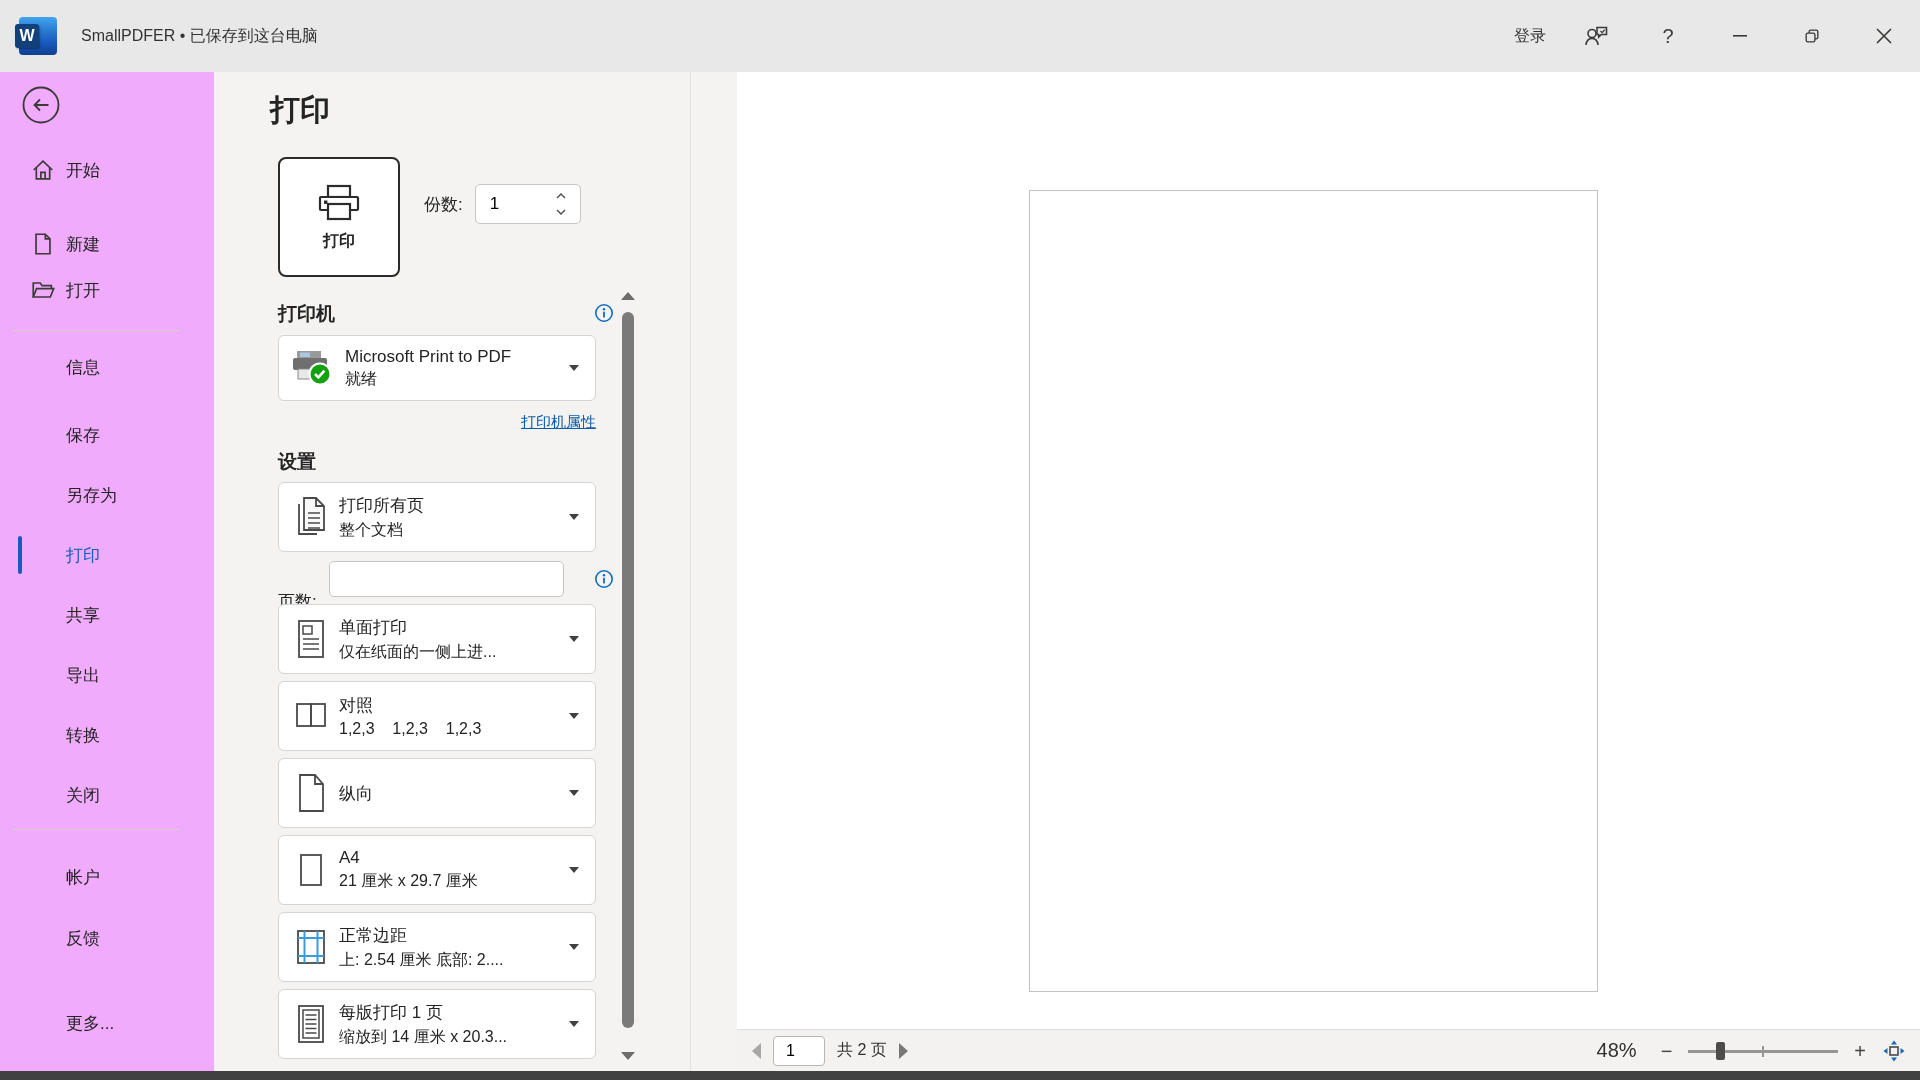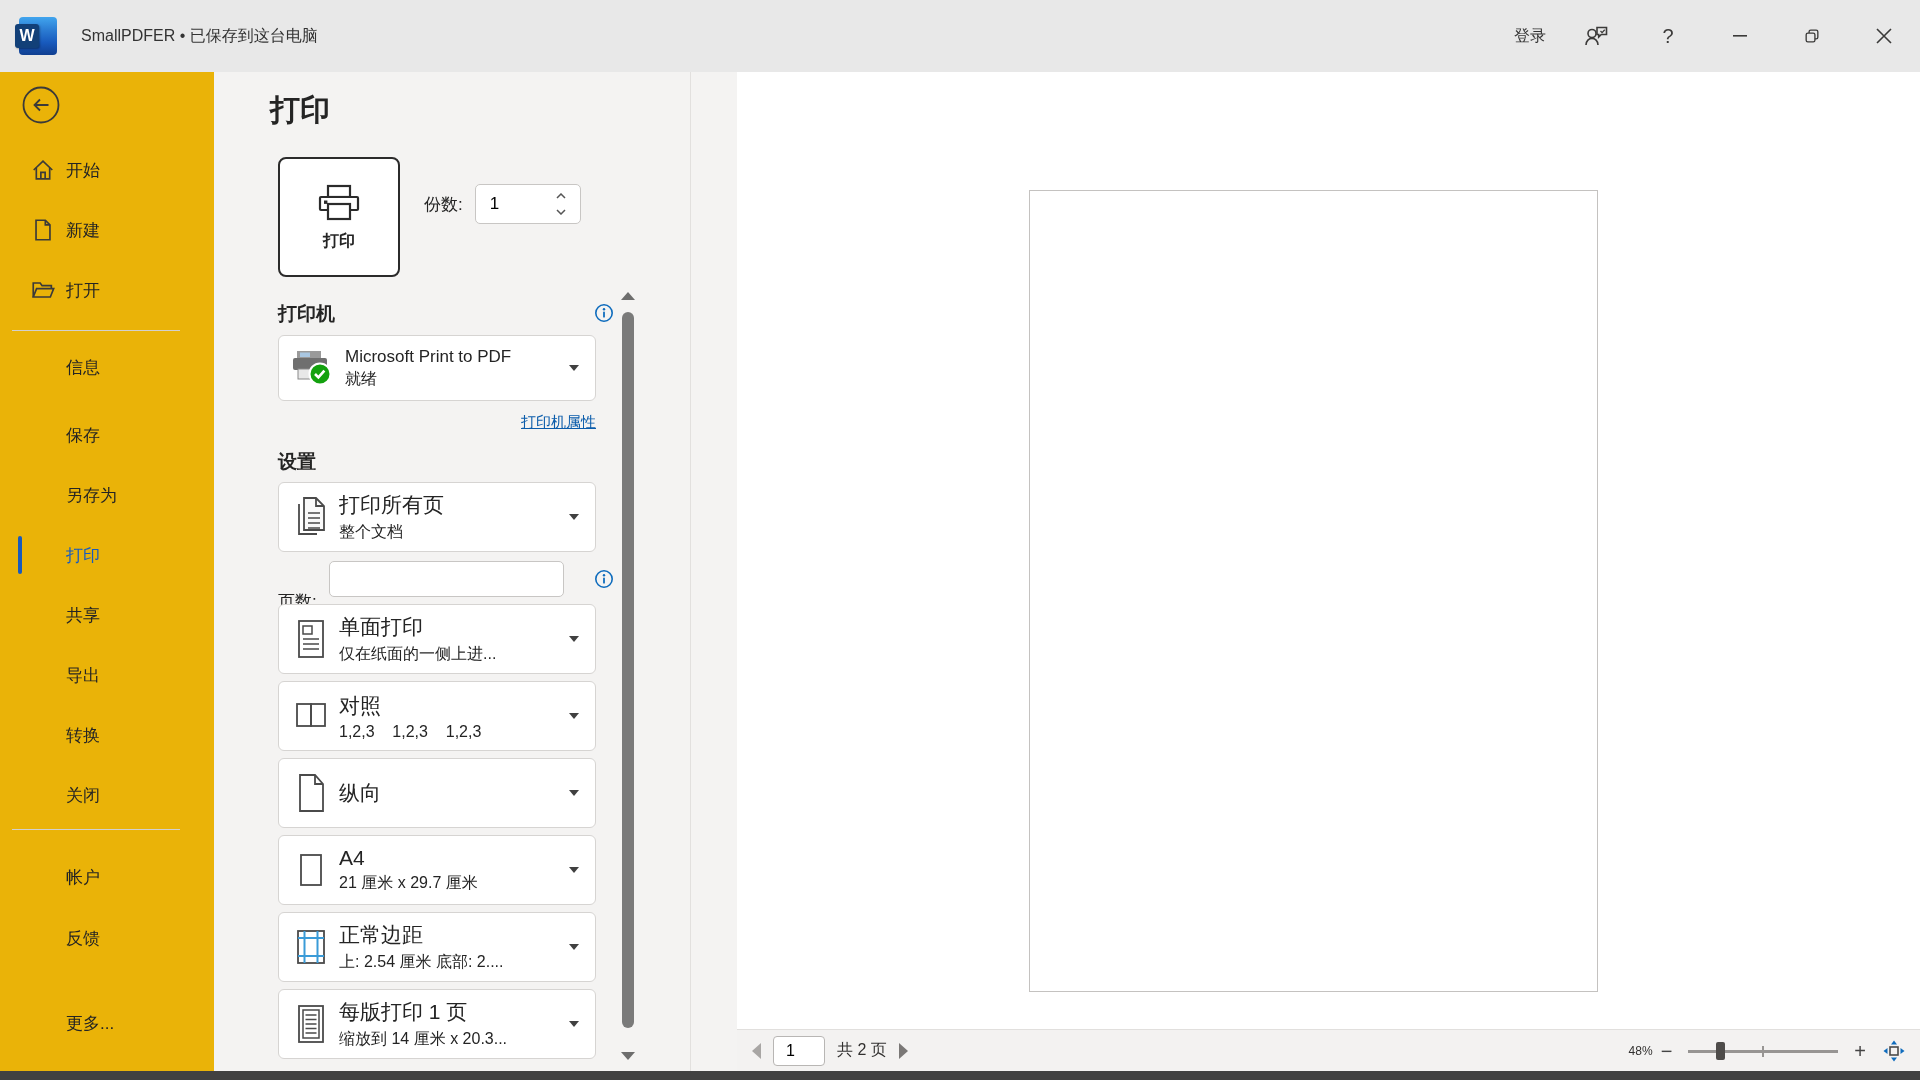--- a/index.html
+++ b/index.html
@@ -18,21 +18,21 @@
     display:flex; align-items:center; justify-content:center; box-shadow:1px 1px 2px rgba(0,0,0,.35); }
   .app-title { margin-left:24px; font-size:16px; color:#333; }
   .tb-right { margin-left:auto; display:flex; align-items:center; height:100%; }
   .signin { font-size:16px; color:#333; padding:0 14px; height:100%; display:flex;
     align-items:center; cursor:pointer; }
   .tb-btn { width:72px; height:100%; display:flex; align-items:center; justify-content:center;
     cursor:pointer; color:#3b3a39; font-size:18px; }
 
   
   .sidebar { position:absolute; left:0; top:72px; width:214px; height:999px;
-    background:#eab308; }
+    background:#f0abfc; }
   .back-btn { position:absolute; left:21px; top:13px; width:40px; height:40px; cursor:pointer; }
   .side-item { position:absolute; left:0; width:214px; height:48px; display:flex;
     align-items:center; font-size:17px; cursor:pointer; }
   .side-item .lbl { margin-left:66px; }
   .side-item .ic { position:absolute; left:30px; width:26px; height:26px; }
   .side-item.sel .lbl { color:#185abd; margin-left:66px; }
   .side-item.sel::before { content:""; position:absolute; left:18px; top:5px; width:4px;
     height:38px; background:#185abd; border-radius:2px; }
   .side-div { position:absolute; left:12px; width:168px; height:1px; background:#d2d0ce; }
 
@@ -74,21 +74,21 @@
   .props-link a { font-size:15px; color:#0b5cab; text-decoration:underline; cursor:pointer; }
 
   .hdr-settings { margin-top:14px; height:26px; }
   .dd { margin-top:7px; height:70px; background:#fff; border:1px solid #d6d4d2;
     border-radius:6px; display:flex; align-items:center; cursor:pointer; position:relative; }
   .dd:first-of-type { margin-top:6px; }
   .dd-icon { margin-left:12px; width:40px; height:46px; flex:0 0 auto; display:flex;
     align-items:center; justify-content:center; }
   .dd-text { margin-left:8px; display:flex; flex-direction:column; gap:3px; overflow:hidden;
     max-width:228px; }
-  .dd-title { font-size:21px; white-space:pre; }
+  .dd-title { font-size:17px; white-space:pre; }
   .dd-sub { font-size:16px; white-space:pre; overflow:hidden; text-overflow:clip; }
   .pages-row { margin-top:9px; height:36px; display:flex; align-items:center; position:relative; }
   .pages-row .pl { font-size:17px;margin-top:45px; }
   .pages-input { margin-left:12px; width:235px; height:36px; background:#fff;
     border:1px solid #c8c6c4; border-radius:5px; outline:none; font-size:16px;
     padding:0 10px; font-family:inherit; }
   .pages-info { position:absolute; right:-18px; top:8px; }
 
   
   .sb-up   { position:absolute; left:404px; top:218px; cursor:pointer; }
@@ -104,21 +104,21 @@
   .statusbar { position:absolute; left:0; bottom:0; width:1183px; height:42px;
     background:#f3f2f1; border-top:1px solid #e1dfdd; display:flex; align-items:center; }
   .nav-prev,.nav-next { background:none; border:none; cursor:pointer; padding:4px; }
   .nav-prev { margin-left:8px; }
   .pagenum-input { margin-left:6px; width:52px; height:30px; background:#fff;
     border:1px solid #b8b6b4; border-radius:4px; font-size:16px; padding-left:12px;
     outline:none; font-family:inherit; }
   .page-count { margin-left:12px; font-size:16px; color:#323130; }
   .nav-next { margin-left:6px; }
   .zoom-group { margin-left:auto; display:flex; align-items:center; margin-right:14px; }
-  .zoom-pct { font-size:12px; color:#323130; margin-right:2px; }
+  .zoom-pct { font-size:20px; color:#323130; margin-right:18px; }
   .zoom-minus,.zoom-plus { background:none; border:none; font-size:20px; color:#444;
     cursor:pointer; line-height:1; padding:2px 6px; }
   .zoom-slider { position:relative; width:150px; height:20px; margin:0 10px; cursor:pointer; }
   .zoom-track { position:absolute; left:0; top:9px; width:150px; height:3px; background:#979593; }
   .zoom-tick  { position:absolute; left:74px; top:5px; width:2px; height:11px; background:#979593; }
   .zoom-thumb { position:absolute; left:28px; top:1px; width:9px; height:18px;
     background:#4e4c4a; border-radius:2px; cursor:grab; }
   .fit-btn { background:none; border:none; cursor:pointer; margin-left:10px; padding:0; }
 
   .bottom-strip { position:absolute; left:0; bottom:0; width:1920px; height:9px;
@@ -187,21 +187,21 @@
   <div class="side-item" style="top:74px;">
     <span class="ic">
       <svg width="26" height="26" viewBox="0 0 28 28" fill="none" stroke="#3b3a39" stroke-width="1.8">
         <path d="M4 14 L14 4.5 24 14"></path>
         <path d="M6.8 11.6 V23.5 h14.4 V11.6"></path>
         <path d="M11.7 23.5 v-7 h4.6 v7"></path>
       </svg>
     </span>
     <span class="lbl">开始</span>
   </div>
-  <div class="side-item" style="top:134px;">
+  <div class="side-item" style="top:148px;">
     <span class="ic">
       <svg width="26" height="26" viewBox="0 0 28 28" fill="none" stroke="#3b3a39" stroke-width="1.8">
         <path d="M6.5 3.5 h10 l5 5 v16 h-15 z"></path>
         <path d="M16.5 3.5 v5 h5"></path>
       </svg>
     </span>
     <span class="lbl">新建</span>
   </div>
   <div class="side-item" style="top:194px;">
     <span class="ic">

